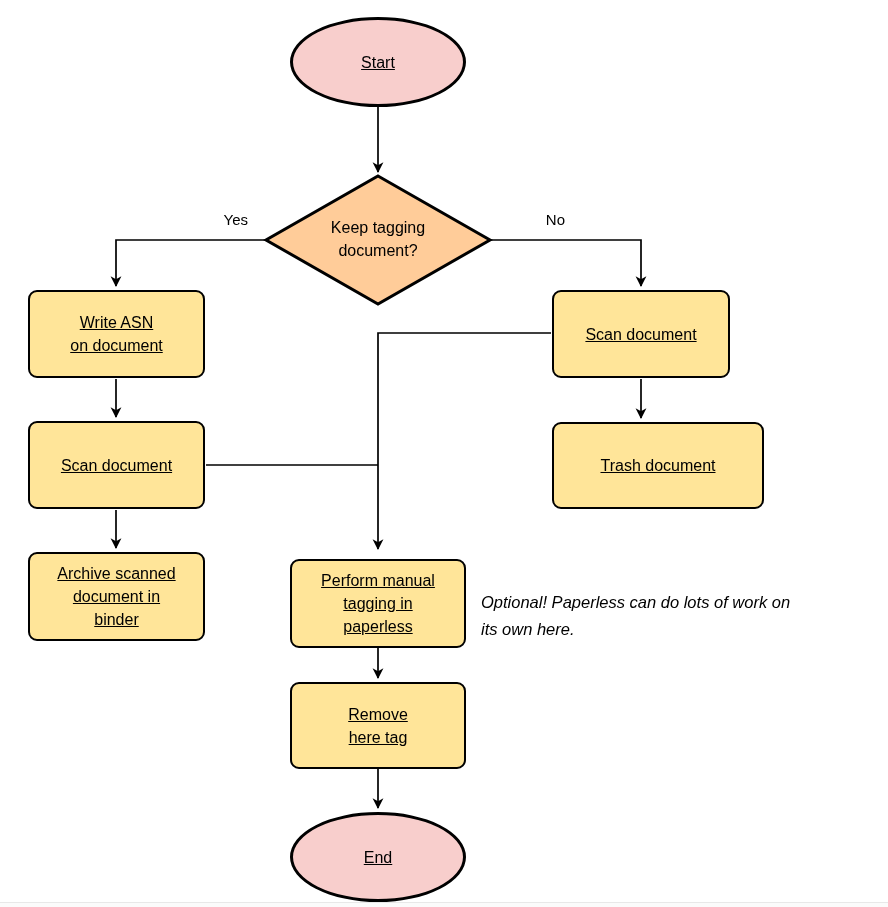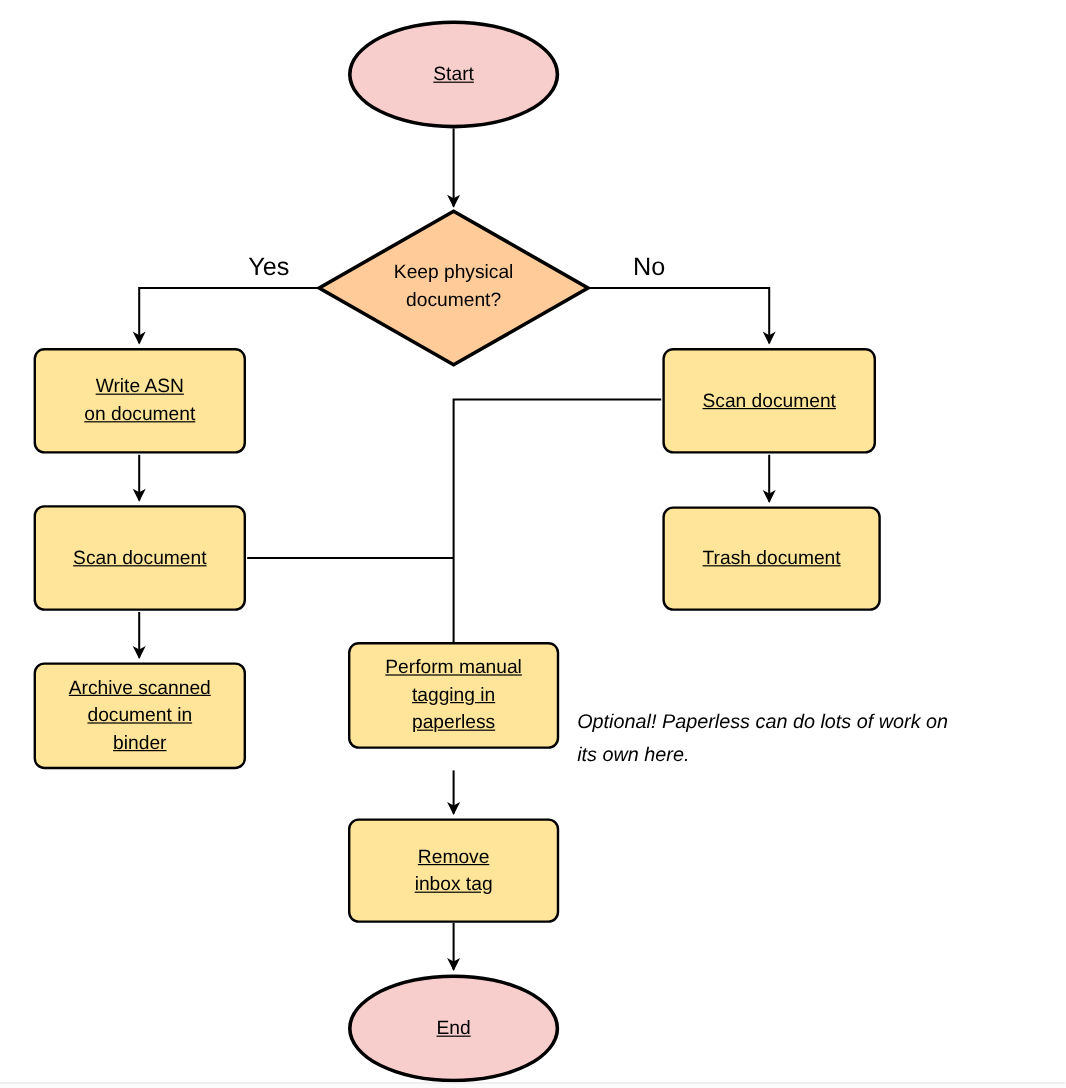--- a/index.html
+++ b/index.html
@@ -24,21 +24,21 @@
     background:var(--yellow);border:2.8px solid var(--stroke);border-radius:9px;
   }
   .terminator{
     background:var(--pink);border:3px solid var(--stroke);border-radius:50%;
   }
   .decision-label{
     position:absolute;text-align:center;font-size:16px;line-height:23px;
     white-space:pre-line;
   }
   .edge-label{
-    position:absolute;font-size:21px;text-align:center;
+    position:absolute;font-size:15px;text-align:right;
   }
   .annotation{
     position:absolute;font-size:16.5px;font-style:italic;line-height:27px;
     white-space:pre-line;
   }
   .page-bottom-edge{
     position:absolute;left:0;top:902px;width:888px;height:5px;
     background:#fbfbfb;border-top:1px solid #e8e8e8;
   }
   svg{display:block;}
@@ -66,21 +66,21 @@
   <path class="connector" d="M378,642 L378,678" marker-end="url(#arrow)"></path>
   <path class="connector" d="M378,769 L378,808" marker-end="url(#arrow)"></path>
 
   <polygon class="diamond" points="378,176 490,240 378,304 266,240"></polygon>
 </svg>
 
 <div class="node terminator" style="left:290px;top:17px;width:176px;height:90px;">
   <span>Start</span>
 </div>
 
-<div class="decision-label" style="left:288px;top:216px;width:180px;">Keep physical
+<div class="decision-label" style="left:288px;top:216px;width:180px;">Keep tagging
 document?</div>
 
 <div class="edge-label" style="left:200px;top:211px;width:48px;">Yes</div>
 
 <div class="edge-label" style="left:517px;top:211px;width:48px;">No</div>
 
 <div class="node process" style="left:28px;top:290px;width:177px;height:88px;">
   <span>Write ASN
 on document</span>
 </div>
@@ -92,35 +92,35 @@
 <div class="node process" style="left:28px;top:552px;width:177px;height:89px;">
   <span>Archive scanned
 document in
 binder</span>
 </div>
 
 <div class="node process" style="left:552px;top:290px;width:178px;height:88px;">
   <span>Scan document</span>
 </div>
 
-<div class="node process" style="left:552px;top:422px;width:182px;height:87px;">
+<div class="node process" style="left:552px;top:422px;width:212px;height:87px;">
   <span>Trash document</span>
 </div>
 
-<div class="node process" style="left:290px;top:535px;width:176px;height:89px;">
+<div class="node process" style="left:290px;top:559px;width:176px;height:89px;">
   <span>Perform manual
 tagging in
 paperless</span>
 </div>
 
 <div class="annotation" style="left:481px;top:589px;width:410px;">Optional! Paperless can do lots of work on
 its own here.</div>
 
 <div class="node process" style="left:290px;top:682px;width:176px;height:87px;">
   <span>Remove
-inbox tag</span>
+here tag</span>
 </div>
 
 <div class="node terminator" style="left:290px;top:812px;width:176px;height:90px;align-items:center;">
   <span>End</span>
 </div>
 
 <div class="page-bottom-edge"></div>
 
 </body></html>

